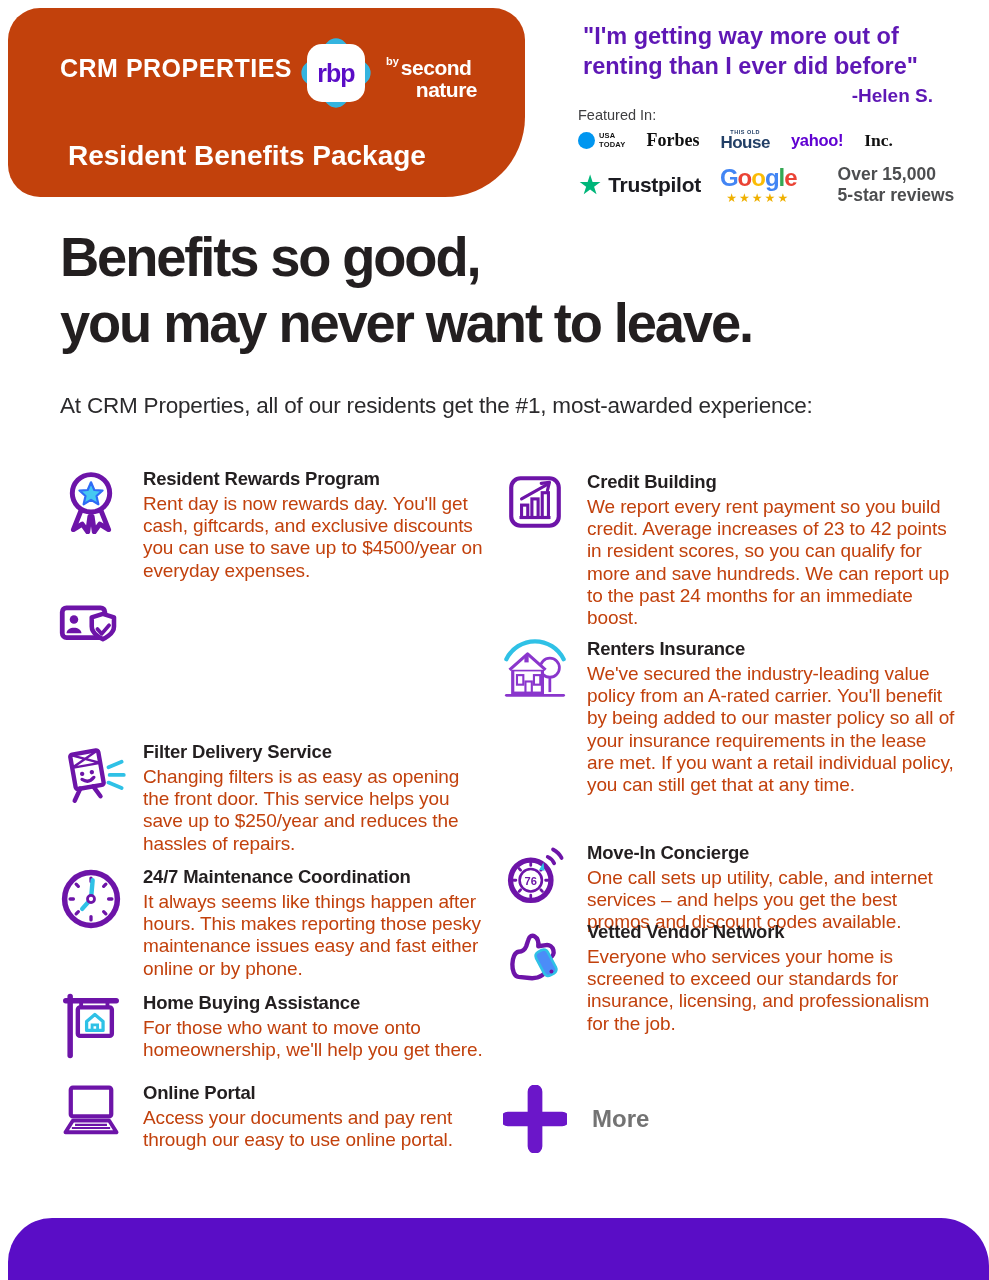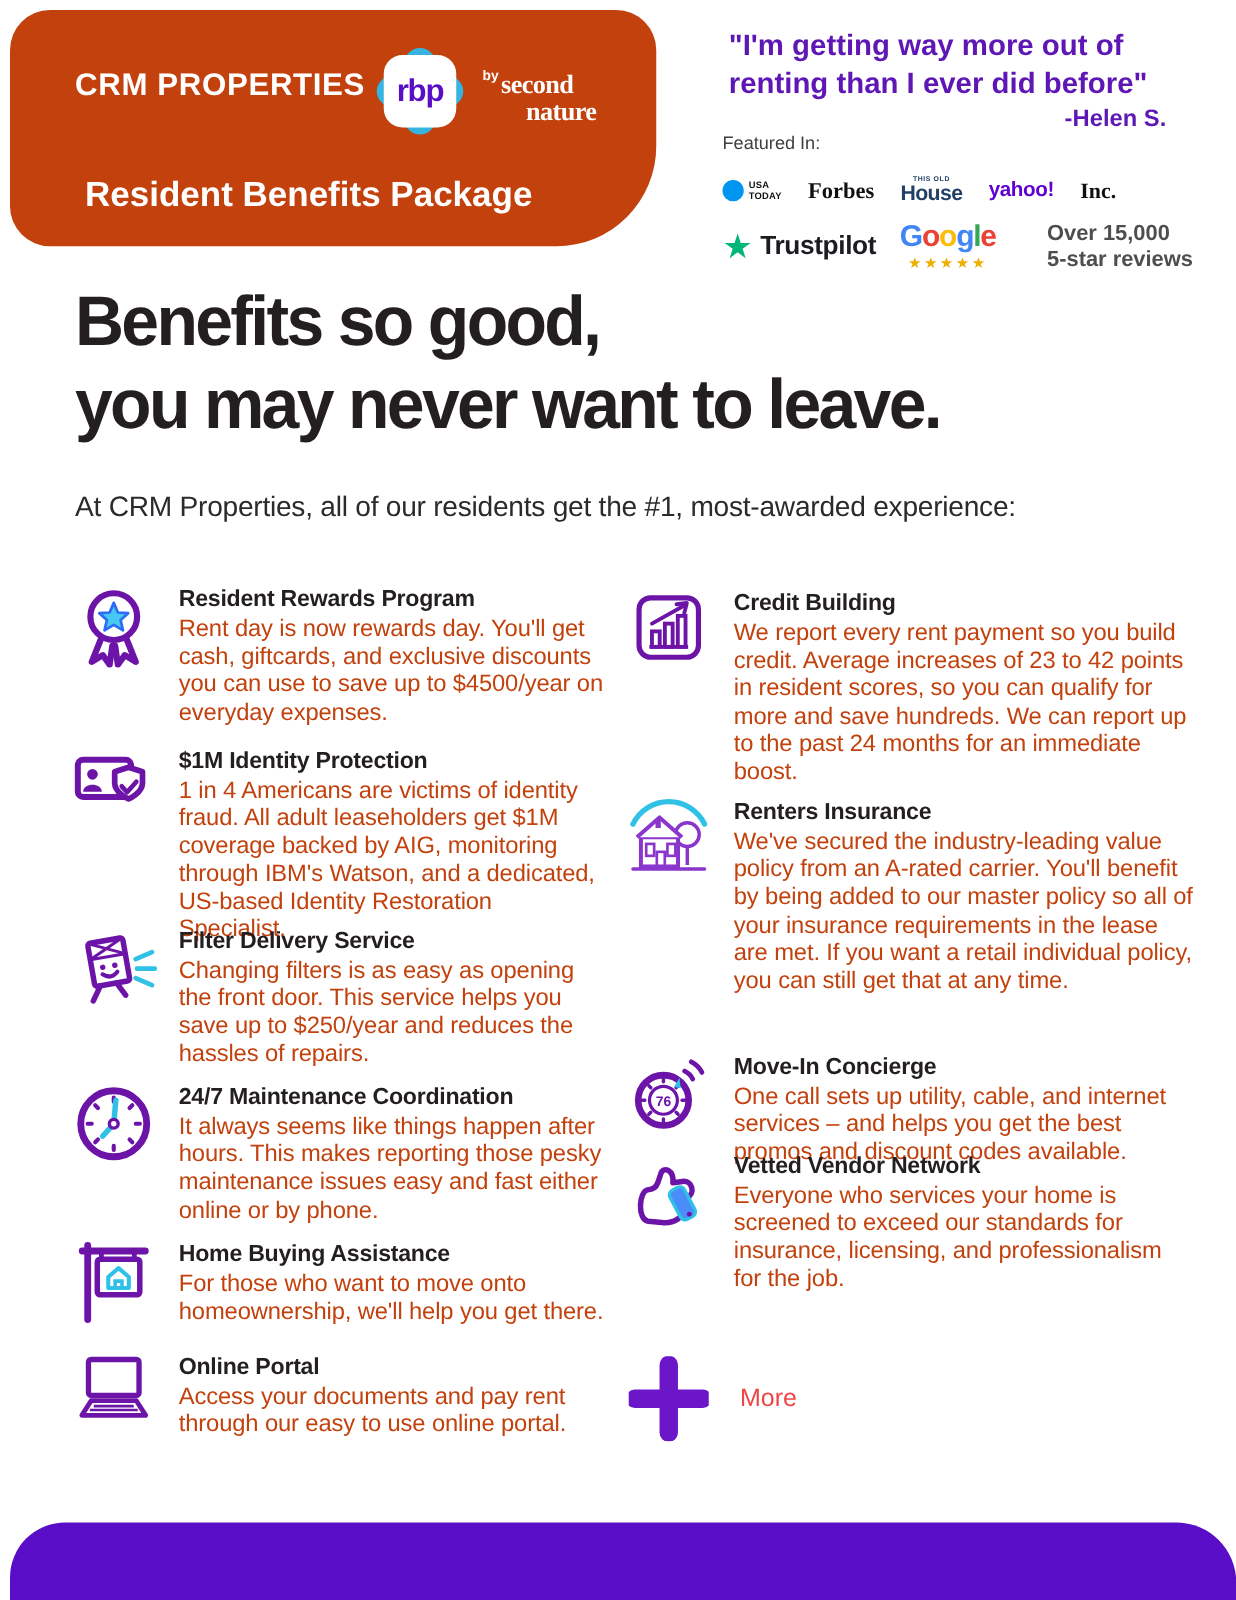--- a/index.html
+++ b/index.html
@@ -29,37 +29,37 @@
     background:#34b4df; border-radius:12px; transform:rotate(45deg);
   }
   .rbp-square {
     position:absolute; left:12px; top:12px; width:58px; height:58px;
     background:#fff; border-radius:15px;
     display:flex; align-items:center; justify-content:center;
     color:#5a0dc6; font-size:25px; font-weight:700; letter-spacing:-1px;text-align:center;
   }
   .sn-logo { position:absolute; left:378px; top:48px; color:#fff; width:100px; line-height:1; }
   .sn-by { font-size:11px; font-weight:700; vertical-align:10px; margin-right:2px; }
-  .sn-word { font-size:21px; font-weight:700; letter-spacing:-.5px;font-family:Liberation Serif, serif; }
+  .sn-word { font-size:21px; font-weight:700; letter-spacing:-.5px; }
   .sn-line2 { text-align:right; margin-top:1px; padding-right:9px; }
   .package-title {
     position:absolute; left:60px; top:132px;
     color:#fff; font-size:28px; font-weight:700; letter-spacing:0;
   }
 
   
   .quote {
     left:583px; top:22px; width:356px;
     color:#5e17b5; font-size:23.5px; font-weight:700; line-height:1.26;
   }
   .quote-attrib { text-align:right; font-size:19px; font-weight:700; margin-top:3px; padding-right:6px; }
 
   
   .featured { left:578px; top:107px; width:402px; }
-  .featured-label { font-size:14.5px; color:#3f3f41; margin-bottom:19px; }
+  .featured-label { font-size:14.5px; color:#3f3f41; margin-bottom:7px; }
   .logo-row { display:flex; align-items:center; gap:21px; }
   .usatoday { display:flex; align-items:center; gap:4px; }
   .usatoday-dot { width:17px; height:17px; border-radius:50%; background:#0096f0; }
   .usatoday-txt { font-size:7.5px; font-weight:800; line-height:1.1; color:#111; letter-spacing:.2px; }
   .forbes { font-family:"Liberation Serif", serif; font-size:18px; font-weight:700; color:#101010; }
   .house { text-align:center; color:#223f66; line-height:.9; }
   .house-small { font-size:5.5px; font-weight:700; letter-spacing:.5px; }
   .house-big { font-size:17px; font-weight:800; letter-spacing:-.5px; }
   .yahoo { font-size:16.5px; font-weight:800; color:#6001d2; letter-spacing:-.3px; }
   .inc { font-family:"Liberation Serif", serif; font-size:17.5px; font-weight:700; color:#101010; }
@@ -86,21 +86,21 @@
 
   
   .benefit { position:absolute; display:flex; gap:17px; }
   .benefit .icon-box { width:70px; flex:0 0 70px; display:flex; justify-content:center; }
   .benefit .txt { flex:1; }
   .b-title { font-size:18.5px; font-weight:700; color:#231f20; margin-bottom:3px; letter-spacing:-.2px; }
   .b-body { font-size:19px; color:#c2410c; line-height:1.17; letter-spacing:-.1px; }
   .col-l { left:56px; width:428px; }
   .col-r { left:500px; width:455px; }
   .more-row { left:500px; top:1085px; display:flex; align-items:center; gap:22px; position:absolute; }
-  .more-label { font-size:20px; font-weight:400; color:#ef4444; }
+  .more-label { font-size:24px; font-weight:700; color:#737373; }
 
   
   .footer-bar {
     left:8px; top:1218px; width:981px; height:62px;
     background:#5a0dc6; border-radius:44px 48px 0 0;
   }
 </style>
 </head>
 <body>
 
@@ -180,24 +180,20 @@
 
 <div class="benefit col-l" style="top:597px">
   <div class="icon-box">
     <svg width="66" height="62" viewBox="0 0 62 58" fill="none">
       <rect x="4" y="10" width="40" height="28" rx="4" fill="#ffffff" stroke="#6d14a8" stroke-width="4.5"></rect>
       <circle cx="15" cy="21" r="4" fill="#6d14a8"></circle>
       <path d="M8 34 c0-7 14-7 14 0 z" fill="#6d14a8"></path>
       <path d="M46 20 l11-3.5 11 3.5 v9 c0 8-11 12.5-11 12.5 s-11-4.5-11-12.5 z" transform="translate(-12 0) scale(0.95)" fill="#ffffff" stroke="#6d14a8" stroke-width="4.5" stroke-linejoin="round"></path>
       <path d="M37 30 l4 4.5 7-8" stroke="#6d14a8" stroke-width="3.5" stroke-linecap="round" stroke-linejoin="round" fill="none"></path>
     </svg>
-  </div>
-  <div class="txt">
-    <div class="b-title">$1M Identity Protection</div>
-    <div class="b-body">1 in 4 Americans are victims of identity fraud. All adult leaseholders get $1M coverage backed by AIG, monitoring through IBM's Watson, and a dedicated, US-based Identity Restoration Specialist.</div>
   </div>
 </div>
 
 <div class="benefit col-l" style="top:741px">
   <div class="icon-box">
     <svg width="70" height="70" viewBox="0 0 64 64" fill="none">
       <g transform="rotate(-10 30 30)">
         <rect x="16" y="10" width="26" height="32" rx="2" fill="#ffffff" stroke="#6d14a8" stroke-width="4"></rect>
         <path d="M16 22 h26 M16 10 L42 22 M42 10 L16 22" stroke="#6d14a8" stroke-width="2.2"></path>
         <circle cx="24" cy="29" r="2" fill="#6d14a8"></circle>

